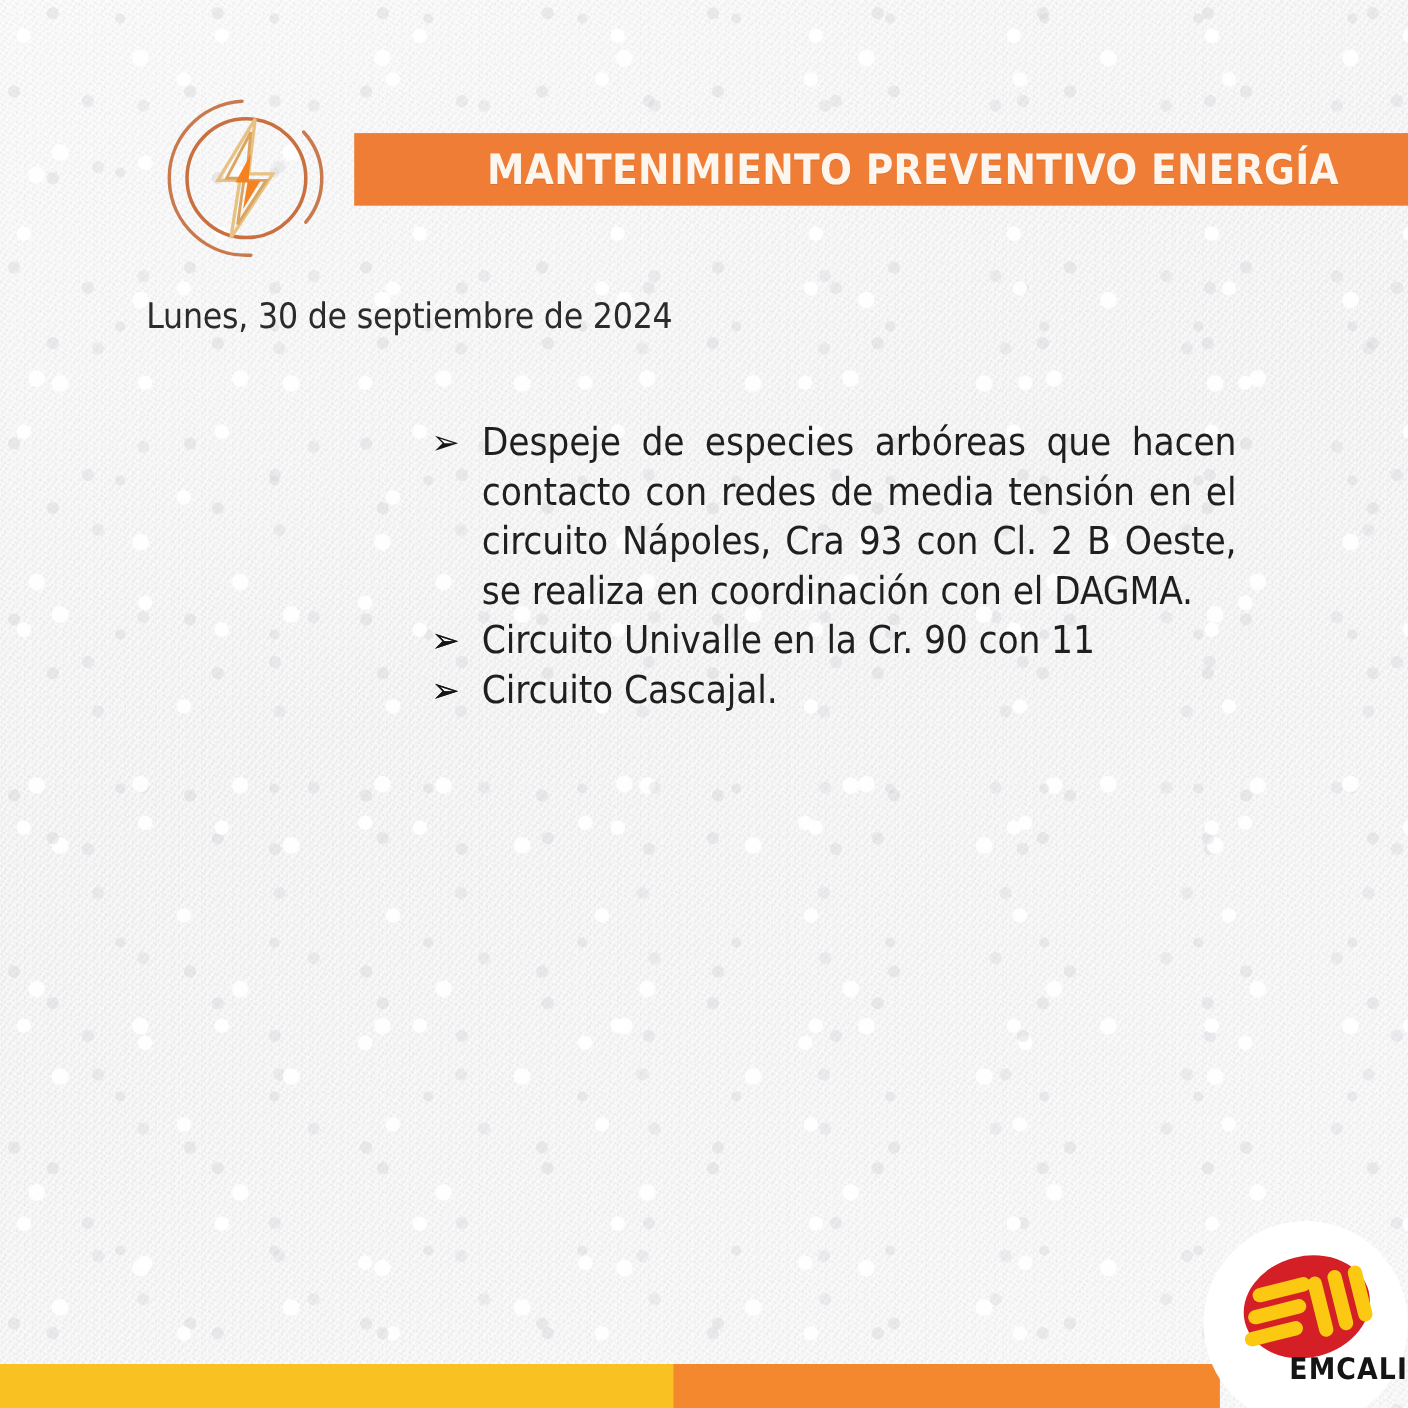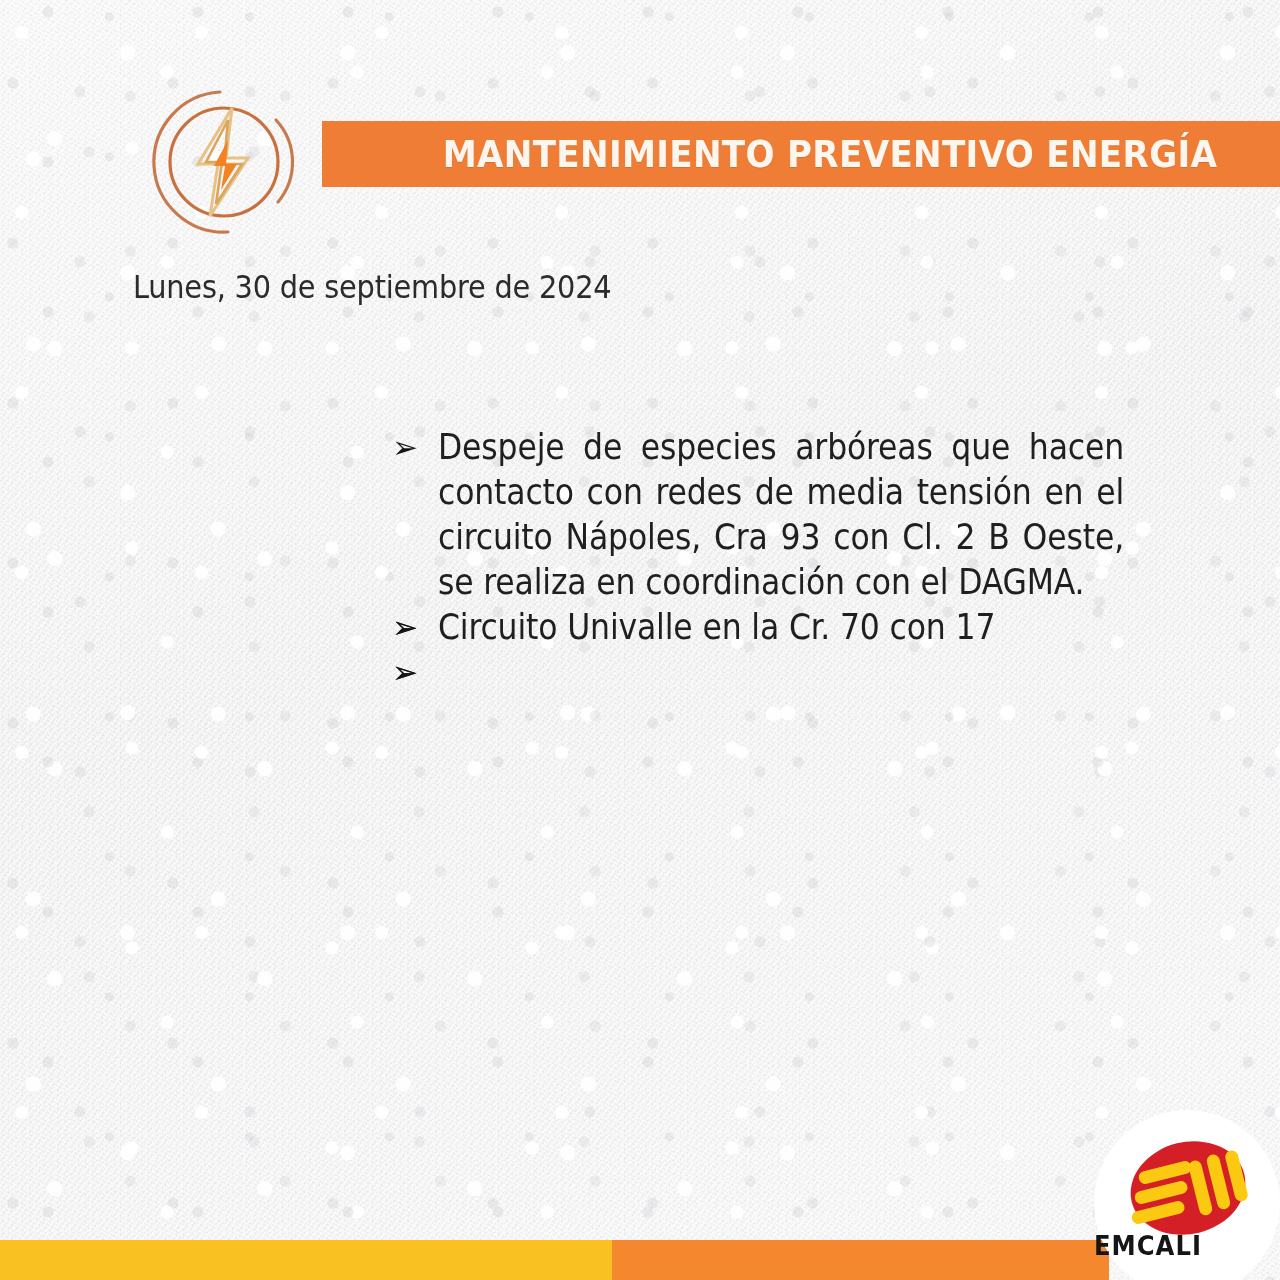--- a/index.html
+++ b/index.html
@@ -109,21 +109,20 @@
     margin: 0 0 0 0;
     font-size: 35px;
     line-height: 45px;
     color: #1f1f1f;
     letter-spacing: -0.15px;
   }
   .bullet-item.justified .bullet-text {
     display: block;
     text-align: justify;
     text-align-last: left;
-    margin-top: 44px;
   }
   .bullet-marker {
     position: absolute;
     left: 0; top: 0;
     width: 36px;
     font-size: 31px;
     line-height: 45px;
     color: #141414;
     font-family: "DejaVu Sans", sans-serif;
   }
@@ -161,21 +160,21 @@
   }
   #emcali-logo-svg {
     position: absolute;
     left: 28px; top: 22px;
     width: 132px; height: 118px;
   }
   #emcali-wordmark {
     position: absolute;
     left: 0; top: 120px;
     width: 186px;
-    text-align: left;
+    text-align: right;
     font-family: "DejaVu Sans Condensed", "Liberation Sans Narrow", "Liberation Sans", sans-serif;
     font-weight: bold;
     font-size: 27px;
     letter-spacing: 1px;
     color: #151515;
   }
 </style>
 </head>
 <body>
 
@@ -216,29 +215,30 @@
       <span class="bullet-marker">➢</span>
       <span class="bullet-text">Despeje de especies arbóreas que hacen contacto con redes de media tensión en el circuito Nápoles, Cra 93 con Cl. 2 B Oeste, se realiza en coordinación con el DAGMA.</span>
     </li>
 
     <li class="bullet-item">
       <span class="bullet-marker">➢</span>
     </li>
 
     <li class="bullet-item">
       <span class="bullet-marker">➢</span>
-      <span class="bullet-text">Circuito Univalle en la Cr. 70 con 17</span>
-    </li>
-
-    <li class="bullet-item">
-      <span class="bullet-marker">➢</span>
-    </li>
-
-    <li class="bullet-item">
-      <span class="bullet-marker">➢</span>
+      <span class="bullet-text">Circuito Univalle en la Cr. 90 con 11</span>
+    </li>
+
+    <li class="bullet-item">
+      <span class="bullet-marker">➢</span>
+    </li>
+
+    <li class="bullet-item">
+      <span class="bullet-marker">➢</span>
+      <span class="bullet-text">Circuito Cascajal.</span>
     </li>
 
   </ul>
 
   <div id="footer-bar">
     <div id="footer-bar-yellow"></div>
     <div id="footer-bar-orange"></div>
   </div>
 
   <div id="emcali-logo">

